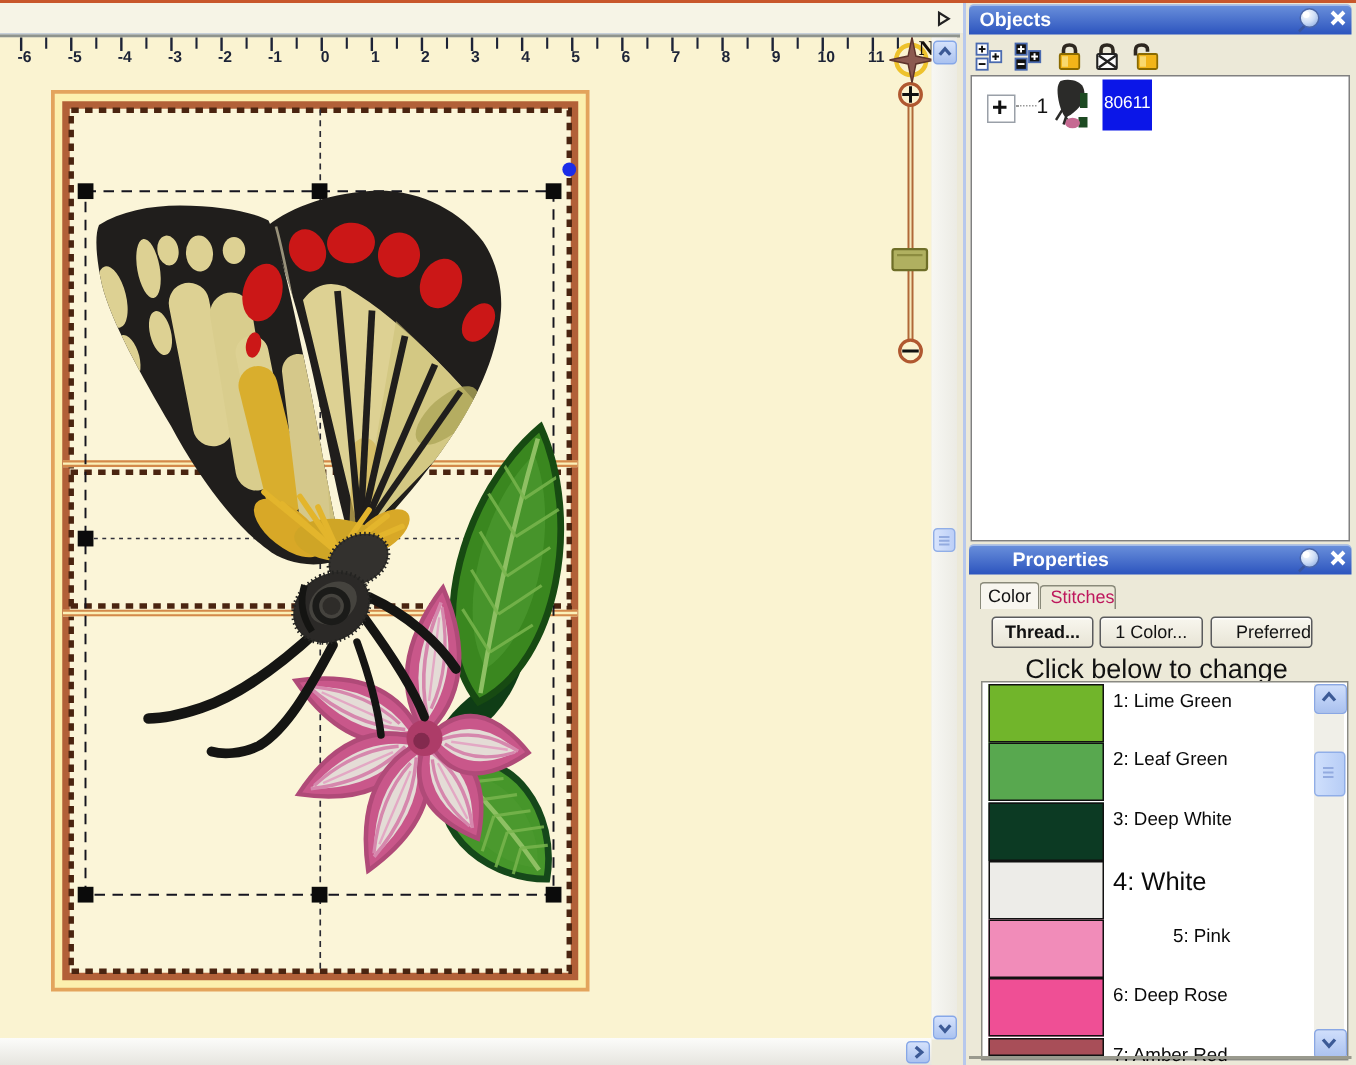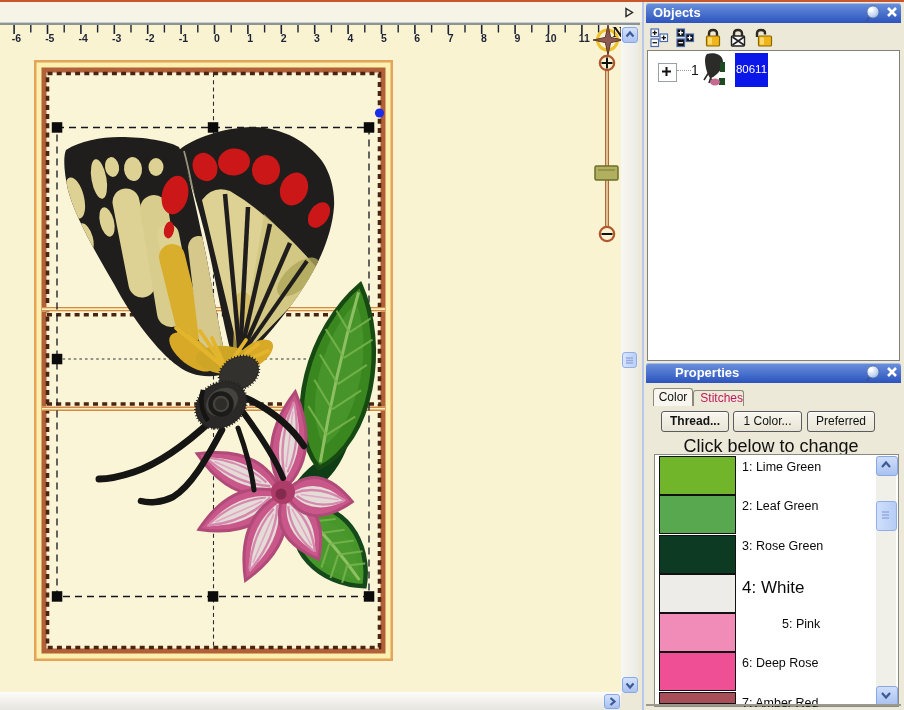--- a/index.html
+++ b/index.html
@@ -359,29 +359,29 @@
   <path d="M8 13 L4 17" stroke="#38549e" stroke-width="1.8"></path>
   <circle cx="11" cy="8" r="6.2" fill="url(#pinb)" stroke="#4a66a8" stroke-width="1"></circle>
   <circle cx="8.8" cy="5.8" r="2.2" fill="#fff"></circle>
   <path d="M26 4 L34 12 M34 4 L26 12" stroke="#fff" stroke-width="2.6"></path>
  </svg>
 </div>
 <div style="position:absolute;left:653px;top:388px;width:38px;height:17px;background:#f8f6ef;border:1px solid #8a8a7a;border-bottom:none;border-radius:3px 3px 0 0;font-size:12px;color:#111;text-align:center;line-height:17px;">Color</div>
 <div style="position:absolute;left:693px;top:390px;width:49px;height:15px;background:#ece9d8;border:1px solid #8a8a7a;border-bottom:none;border-radius:3px 3px 0 0;font-size:12px;color:#be185d;text-align:right;line-height:15px;">Stitches</div>
 <div style="position:absolute;left:661px;top:411px;width:66px;height:19px;background:linear-gradient(#f8f6ee,#e8e5d6);border:1px solid #5a5b5d;border-radius:3px;box-shadow:inset 0 1px 0 #fff;font-size:12px;color:#111;text-align:center;line-height:18px;font-weight:bold;">Thread...</div>
 <div style="position:absolute;left:733px;top:411px;width:67px;height:19px;background:linear-gradient(#f8f6ee,#e8e5d6);border:1px solid #5a5b5d;border-radius:3px;box-shadow:inset 0 1px 0 #fff;font-size:12px;color:#111;text-align:center;line-height:18px;">1 Color...</div>
-<div style="position:absolute;left:807px;top:411px;width:66px;height:19px;background:linear-gradient(#f8f6ee,#e8e5d6);border:1px solid #5a5b5d;border-radius:3px;box-shadow:inset 0 1px 0 #fff;font-size:12px;color:#111;text-align:center;line-height:18px;">Preferred</div>
+<div style="position:absolute;left:807px;top:411px;width:66px;height:19px;background:linear-gradient(#f8f6ee,#e8e5d6);border:1px solid #5a5b5d;border-radius:3px;box-shadow:inset 0 1px 0 #fff;font-size:12px;color:#111;text-align:right;line-height:18px;">Preferred</div>
 <div style="position:absolute;left:646px;top:436px;width:250px;font-size:18px;color:#111;text-align:center;">Click below to change individual colors.</div>
 <div style="position:absolute;left:654px;top:454px;width:243px;height:251px;background:#fff;border:1px solid #8a8a82;"></div>
 <div style="position:absolute;left:659px;top:456px;width:77px;height:39px;background:#71b52b;border:1px solid #111;box-sizing:border-box;"></div>
 <div style="position:absolute;left:742px;top:460px;font-size:12.5px;color:#0a0a0a;">1: Lime Green</div>
 <div style="position:absolute;left:659px;top:495px;width:77px;height:39px;background:#58a84f;border:1px solid #111;box-sizing:border-box;"></div>
 <div style="position:absolute;left:742px;top:499px;font-size:12.5px;color:#0a0a0a;">2: Leaf Green</div>
 <div style="position:absolute;left:659px;top:535px;width:77px;height:39px;background:#0c3a23;border:1px solid #111;box-sizing:border-box;"></div>
-<div style="position:absolute;left:742px;top:539px;font-size:12.5px;color:#0a0a0a;">3: Rose Green</div>
+<div style="position:absolute;left:742px;top:539px;font-size:12.5px;color:#0a0a0a;">3: Deep White</div>
 <div style="position:absolute;left:659px;top:574px;width:77px;height:39px;background:#edece8;border:1px solid #111;box-sizing:border-box;"></div>
 <div style="position:absolute;left:742px;top:578px;font-size:17px;color:#0a0a0a;">4: White</div>
 <div style="position:absolute;left:659px;top:613px;width:77px;height:39px;background:#f18cb9;border:1px solid #111;box-sizing:border-box;"></div>
 <div style="position:absolute;left:782px;top:617px;font-size:12.5px;color:#0a0a0a;">5: Pink</div>
 <div style="position:absolute;left:659px;top:652px;width:77px;height:39px;background:#ef4f95;border:1px solid #111;box-sizing:border-box;"></div>
 <div style="position:absolute;left:742px;top:656px;font-size:12.5px;color:#0a0a0a;">6: Deep Rose</div>
 <div style="position:absolute;left:659px;top:692px;width:77px;height:12px;background:#a84e58;border:1px solid #111;box-sizing:border-box;"></div>
 <div style="position:absolute;left:742px;top:696px;font-size:12.5px;color:#0a0a0a;">7: Amber Red</div>
 <div style="position:absolute;left:876px;top:456px;width:20px;height:248px;background:#f0efe8;">
 <div style="position:absolute;left:0;top:0;width:20px;height:18px;background:linear-gradient(#cfdefb,#aac1ef);border:1px solid #89a7e5;border-radius:3px;"></div>

